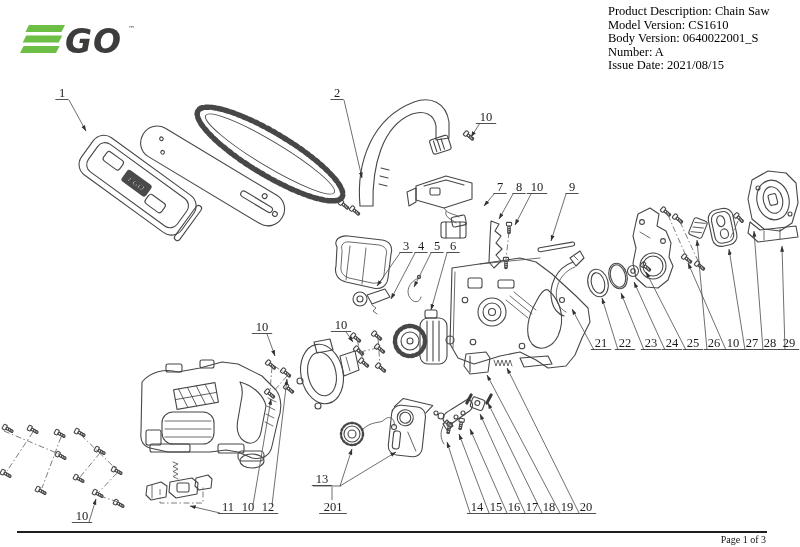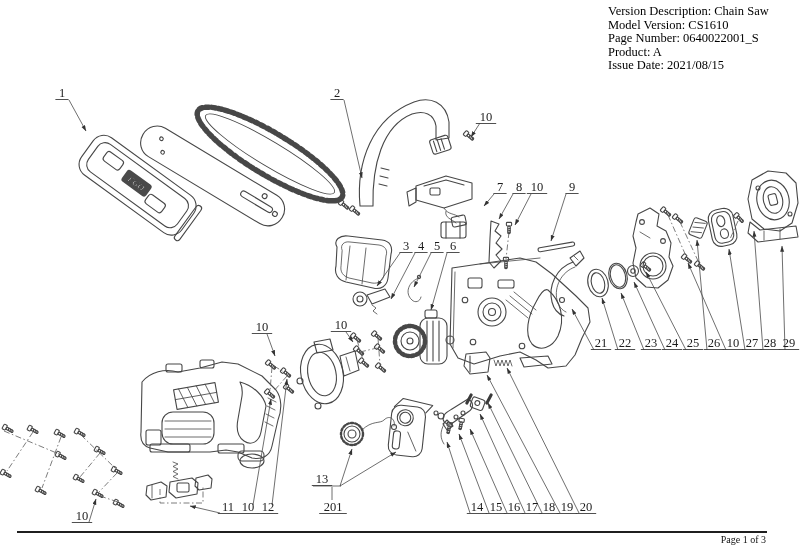--- a/index.html
+++ b/index.html
@@ -15,26 +15,37 @@
   .ink{stroke:#474747;fill:none;stroke-width:1.1;stroke-linecap:round;stroke-linejoin:round;}
   .leader{stroke:#4a4a4a;stroke-width:0.8;fill:none;}
   .dashdot{stroke:#5a5a5a;stroke-width:0.8;fill:none;stroke-dasharray:6 2.5 1.5 2.5;}
   .thin{stroke-width:0.8;}
 </style>
 </head>
 <body>
 
 <div class="sheet">
 
+  <div class="logo">
+    <svg viewBox="0 0 122 40" width="122" height="40">
+      <g fill="#6cbe45">
+        <path d="M11 5 h36 l-3.6 7 h-36 Z"></path>
+        <path d="M8.3 15.5 h36 l-3.6 7 h-36 Z"></path>
+        <path d="M5.6 26 h36 l-3.6 7 h-36 Z"></path>
+      </g>
+      <text x="47" y="33" font-family="DejaVu Sans, sans-serif" font-size="33" font-weight="bold" font-style="italic" letter-spacing="1" fill="#3c3c3b">GO</text>
+      <text x="110" y="11" font-family="DejaVu Sans, sans-serif" font-size="7" fill="#3c3c3b">™</text>
+    </svg>
+  </div>
 
   <div class="title-block">
-    <div>Version Description: Chain Saw</div>
+    <div>Product Description: Chain Saw</div>
     <div>Model Version: CS1610</div>
-    <div>Page Number: 0640022001_S</div>
-    <div>Product: A</div>
+    <div>Body Version: 0640022001_S</div>
+    <div>Number: A</div>
     <div>Issue Date: 2021/08/15</div>
   </div>
 
   <svg class="diagram-svg" viewBox="0 0 800 547">
     <defs>
       <marker id="arw" markerWidth="8" markerHeight="6" refX="7.2" refY="2.5" orient="auto">
         <path d="M0,0 L7.5,2.5 L0,5 Z" fill="#333"></path>
       </marker>
       <g id="screwsym" class="ink">
         <rect x="-5.6" y="-2.6" width="3.6" height="5.2" rx="0.9"></rect>

